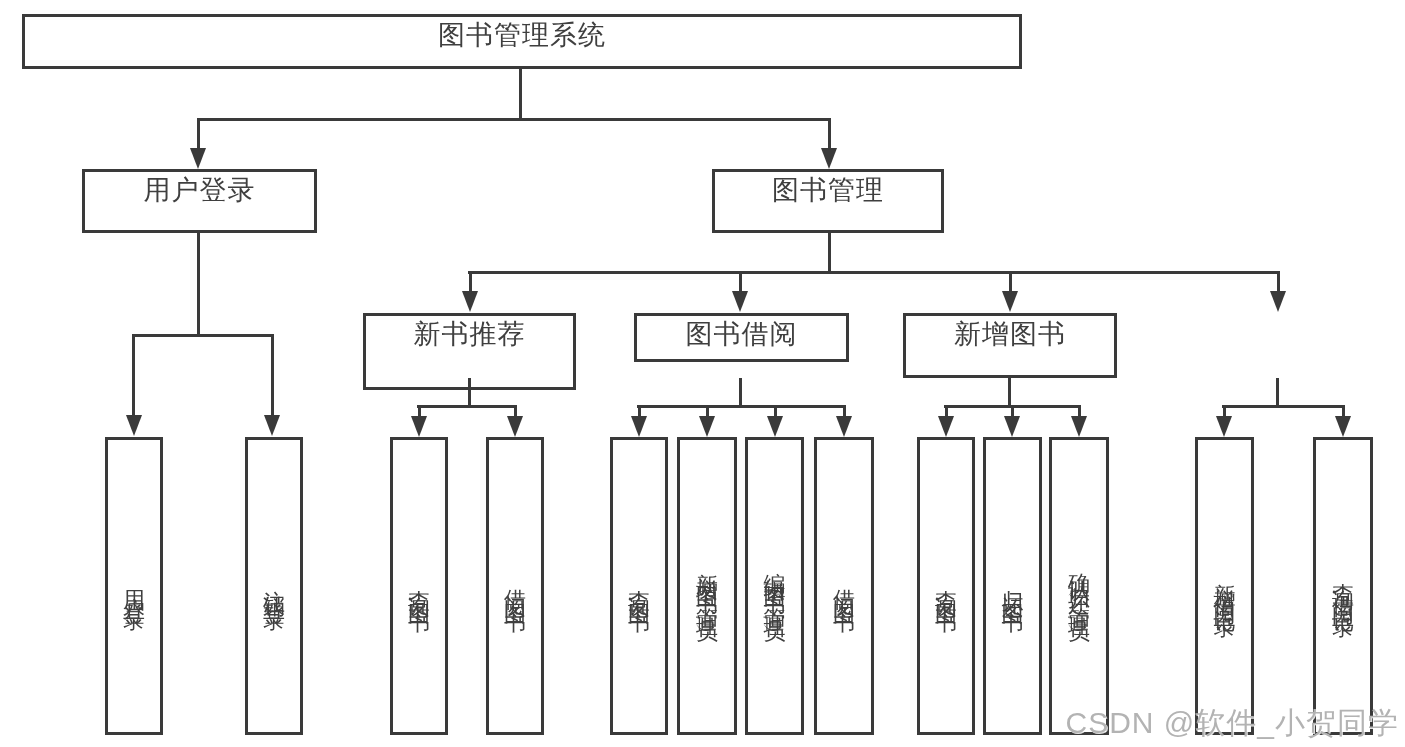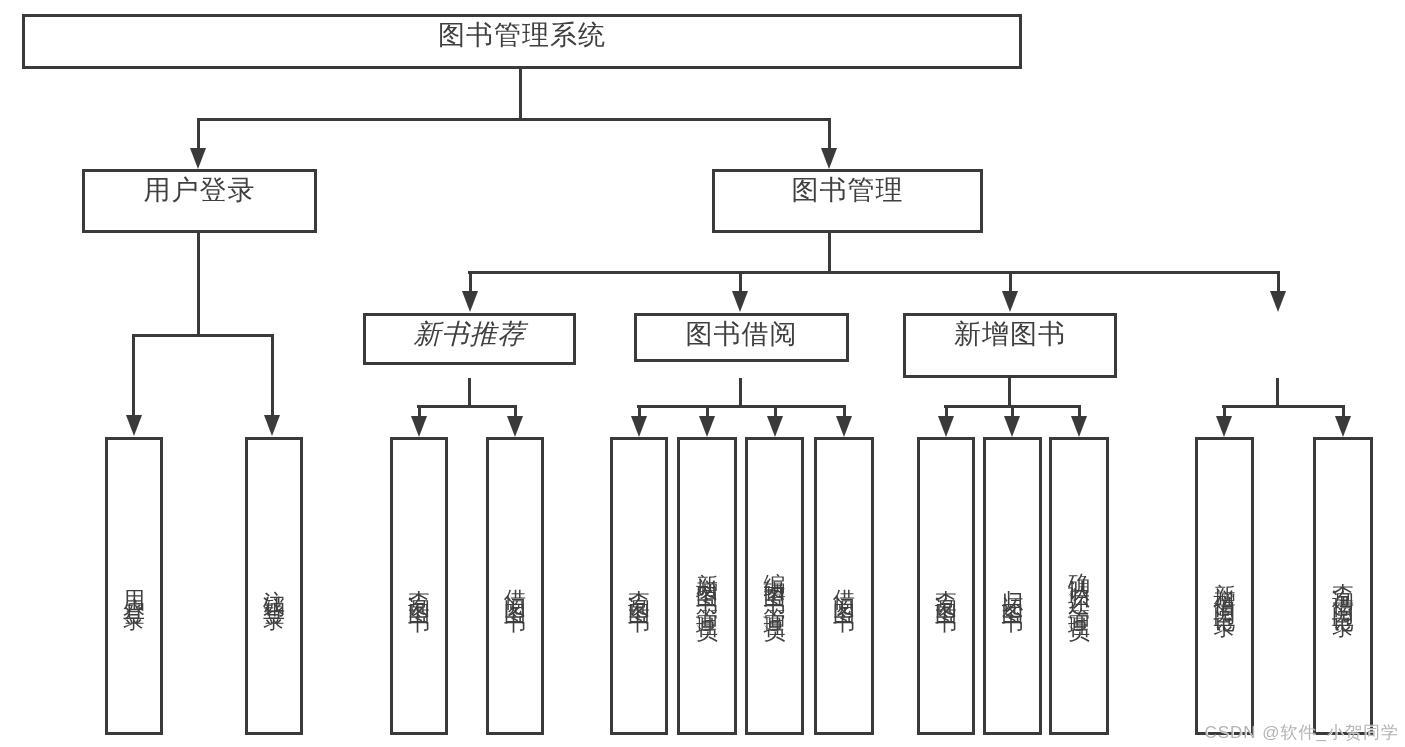--- a/index.html
+++ b/index.html
@@ -24,29 +24,29 @@
     writing-mode:vertical-rl;text-orientation:mixed;
     font-size:22px;line-height:1;letter-spacing:7px;white-space:nowrap;
   }
   .seg{position:absolute;background:var(--line);}
   .head{
     position:absolute;width:0;height:0;
     border-left:8px solid transparent;border-right:8px solid transparent;
     border-top:21px solid var(--line);
   }
   #watermark{
-    position:absolute;right:6px;bottom:3px;font-size:17px;color:var(--wm);
+    position:absolute;right:6px;bottom:3px;font-size:30px;color:var(--wm);
     letter-spacing:1px;white-space:nowrap;z-index:10;
     text-shadow:1px 1px 0 rgba(255,255,255,.85);
   }
   
   #n-root{left:22px;top:14px;width:1000px;height:55px;}
   #n-user-login{left:82px;top:169px;width:235px;height:64px;}
-  #n-book-mgmt{left:712px;top:169px;width:271px;height:64px;}
-  #n-new-book{left:363px;top:313px;width:213px;height:52px;font-style:italic;}
+  #n-book-mgmt{left:712px;top:169px;width:232px;height:64px;}
+  #n-new-book{left:363px;top:313px;width:213px;height:77px;}
   #n-book-borrow{left:634px;top:313px;width:215px;height:49px;}
   #n-current-borrow{left:903px;top:313px;width:214px;height:65px;}
   #n-borrow-records{left:1172px;top:313px;width:211px;height:65px;}
   .leaf{top:437px;height:298px;}
   #l-1{left:105px;width:58px;}  #l-2{left:245px;width:58px;}
   #l-3{left:390px;width:58px;}  #l-4{left:486px;width:58px;}
   #l-5{left:610px;width:58px;}  #l-6{left:677px;width:60px;}
   #l-7{left:745px;width:59px;}  #l-8{left:814px;width:60px;}
   #l-9{left:917px;width:58px;}  #l-10{left:983px;width:59px;}
   #l-11{left:1049px;width:60px;} #l-12{left:1195px;width:59px;}

